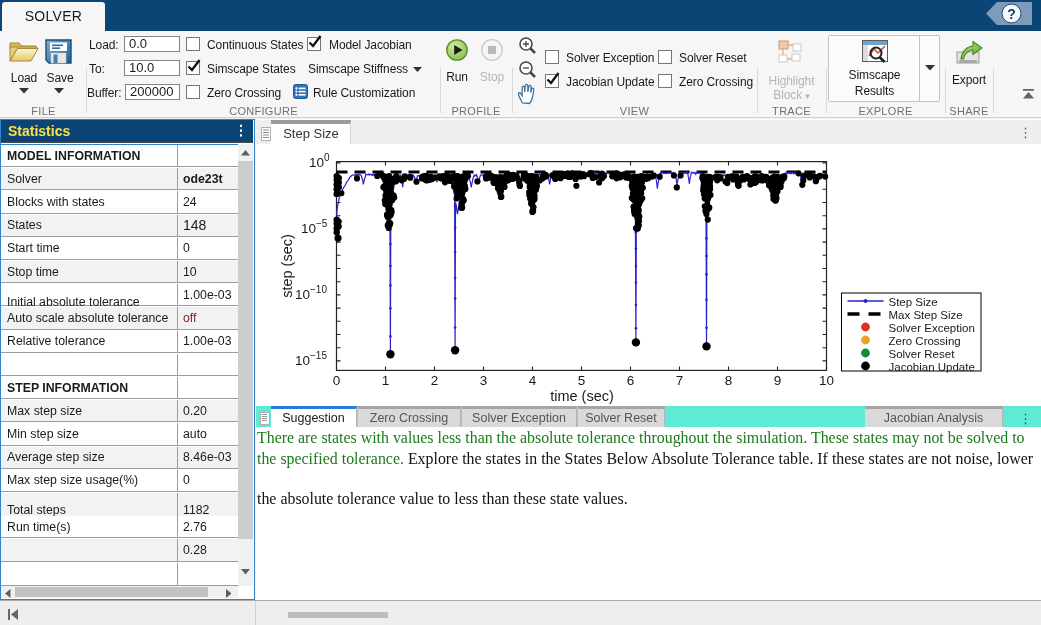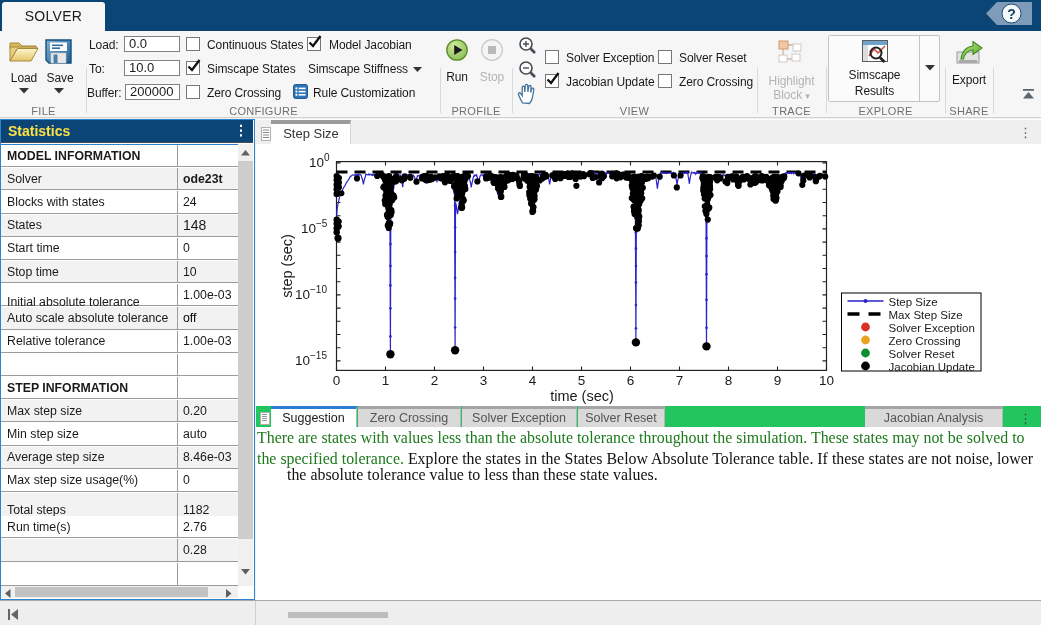--- a/index.html
+++ b/index.html
@@ -260,21 +260,21 @@
         <div style="position:absolute;left:182px;top:50%;transform:translateY(-50%);font-size:12.3px;color:#1a1a1a;white-space:nowrap;">10</div>
       </div>
       <div style="position:absolute;left:0;top:139.2px;width:237px;height:22.2px;background:#fff;border-bottom:1px solid #9c9c9c;">
         <div style="position:absolute;left:6px;top:50%;transform:translateY(-50%);font-size:12.3px;font-weight:normal;color:#1a1a1a;white-space:nowrap;margin-top:7px;">Initial absolute tolerance</div>
         <div style="position:absolute;left:176px;top:0;bottom:0;width:1px;background:#9c9c9c;"></div>
         <div style="position:absolute;left:182px;top:50%;transform:translateY(-50%);font-size:12.3px;color:#1a1a1a;white-space:nowrap;">1.00e-03</div>
       </div>
       <div style="position:absolute;left:0;top:162.4px;width:237px;height:22.2px;background:#f2f2f2;border-bottom:1px solid #9c9c9c;">
         <div style="position:absolute;left:6px;top:50%;transform:translateY(-50%);font-size:12.3px;font-weight:normal;color:#1a1a1a;white-space:nowrap;">Auto scale absolute tolerance</div>
         <div style="position:absolute;left:176px;top:0;bottom:0;width:1px;background:#9c9c9c;"></div>
-        <div style="position:absolute;left:182px;top:50%;transform:translateY(-50%);font-size:12.3px;color:#000000;white-space:nowrap;">off</div>
+        <div style="position:absolute;left:182px;top:50%;transform:translateY(-50%);font-size:12.3px;color:#7f1d1d;white-space:nowrap;">off</div>
       </div>
       <div style="position:absolute;left:0;top:185.6px;width:237px;height:22.2px;background:#fff;border-bottom:1px solid #9c9c9c;">
         <div style="position:absolute;left:6px;top:50%;transform:translateY(-50%);font-size:12.3px;font-weight:normal;color:#1a1a1a;white-space:nowrap;">Relative tolerance</div>
         <div style="position:absolute;left:176px;top:0;bottom:0;width:1px;background:#9c9c9c;"></div>
         <div style="position:absolute;left:182px;top:50%;transform:translateY(-50%);font-size:12.3px;color:#1a1a1a;white-space:nowrap;">1.00e-03</div>
       </div>
       <div style="position:absolute;left:0;top:208.8px;width:237px;height:22.2px;background:#fff;border-bottom:1px solid #9c9c9c;">
         <div style="position:absolute;left:6px;top:50%;transform:translateY(-50%);font-size:12.3px;font-weight:normal;color:#1a1a1a;white-space:nowrap;"></div>
         <div style="position:absolute;left:176px;top:0;bottom:0;width:1px;background:#9c9c9c;"></div>
         <div style="position:absolute;left:182px;top:50%;transform:translateY(-50%);font-size:12.3px;color:#1a1a1a;white-space:nowrap;"></div>
@@ -1248,21 +1248,21 @@
         <text x="632.5" y="187.5" font-size="11.5" fill="#1a1a1a">Solver Exception</text>
         <circle cx="609.5" cy="196" r="4.4" fill="#eda120"></circle>
         <text x="632.5" y="200.5" font-size="11.5" fill="#1a1a1a">Zero Crossing</text>
         <circle cx="609.5" cy="209" r="4.4" fill="#0e8f32"></circle>
         <text x="632.5" y="213.5" font-size="11.5" fill="#1a1a1a">Solver Reset</text>
         <circle cx="609.5" cy="222" r="4.4" fill="#000"></circle>
         <text x="632.5" y="226.5" font-size="11.5" fill="#1a1a1a">Jacobian Update</text>
       </svg>
   </div>
 
-  <div class="abs" style="left:0;top:287px;width:785px;height:25px;background:#22c55e;">
+  <div class="abs" style="left:0;top:287px;width:785px;height:25px;background:#5eead4;">
     <svg class="abs" style="left:4px;top:6px;" width="10" height="13" viewBox="0 0 10 13">
       <rect x="0.5" y="0.5" width="9" height="12" fill="#fff" stroke="#b0b0b0"></rect>
       <path d="M2 2.5h5M2 4.5h5M2 6.5h5M2 8.5h5" stroke="#8a8a8a" stroke-width="0.9"></path>
     </svg>
     <div style="position:absolute;left:15px;top:0;width:86px;height:23px;background:#fff;border-top:3.5px solid #2b7cd3;border-right:1px solid #b5b5b5;">
         <div style="position:absolute;left:0;top:2px;width:100%;text-align:center;font-size:12.5px;color:#1a1a1a;white-space:nowrap;">Suggestion</div>
       </div>
       <div style="position:absolute;left:102px;top:0;width:103px;height:23px;background:#d9d9d9;border-top:3.5px solid #a5a5a5;border-right:1px solid #b5b5b5;">
         <div style="position:absolute;left:0;top:2px;width:100%;text-align:center;font-size:12.5px;color:#555;white-space:nowrap;">Zero Crossing</div>
       </div>
@@ -1274,21 +1274,21 @@
       </div>
       <div style="position:absolute;left:609px;top:0;width:138px;height:23px;background:#d9d9d9;border-top:3.5px solid #a5a5a5;border-right:1px solid #b5b5b5;">
         <div style="position:absolute;left:0;top:2px;width:100%;text-align:center;font-size:12.5px;color:#555;white-space:nowrap;">Jacobian Analysis</div>
       </div>
     <div class="abs" style="left:763px;top:5px;font-size:13px;color:#444;">⋮</div>
   </div>
 
   <div class="abs" style="left:0;top:307.5px;width:785px;height:171px;background:#fff;font-family:'Liberation Serif',serif;font-size:15.9px;line-height:21.3px;color:#111;">
     <div style="position:absolute;left:1px;top:0px;white-space:nowrap;"><span style="color:#1c7a1c;">There are states with values less than the absolute tolerance throughout the simulation. These states may not be solved to</span></div>
     <div style="position:absolute;left:1px;top:21.3px;white-space:nowrap;"><span style="color:#1c7a1c;">the specified tolerance.</span> Explore the states in the States Below Absolute Tolerance table. If these states are not noise, lower</div>
-    <div style="position:absolute;left:1px;top:37px;white-space:nowrap;margin-left:30px;">the absolute tolerance value to less than these state values.</div>
+    <div style="position:absolute;left:1px;top:61px;white-space:nowrap;">the absolute tolerance value to less than these state values.</div>
   </div>
 </div>
 
 <div class="abs" style="left:0;top:600px;width:1041px;height:25px;background:#eeeeee;border-top:1px solid #a9a9a9;">
   <svg class="abs" style="left:8px;top:8px;" width="10" height="11" viewBox="0 0 10 11">
     <rect x="0" y="0" width="2" height="11" fill="#666"></rect>
     <path d="M10 0 L10 11 L3 5.5 Z" fill="#666"></path>
   </svg>
   <div class="abs" style="left:288px;top:11px;width:100px;height:6px;background:#bdbdbd;"></div>
   <div class="abs" style="left:255px;top:0;width:1px;height:25px;background:#d0d0d0;"></div>

